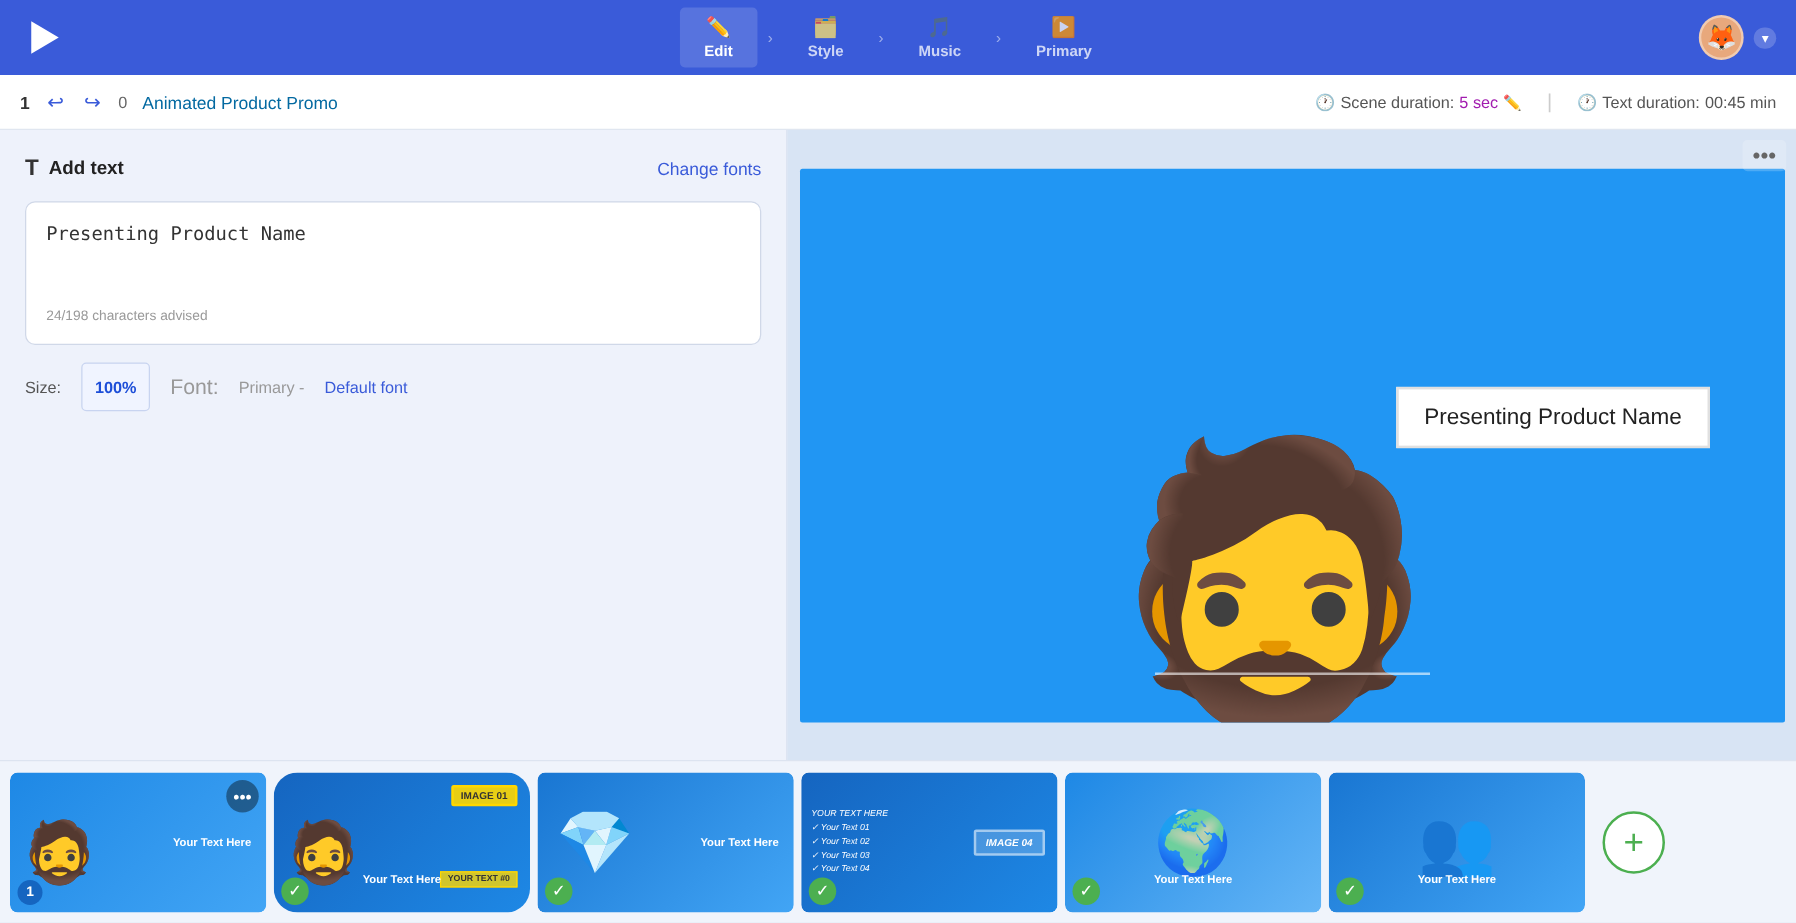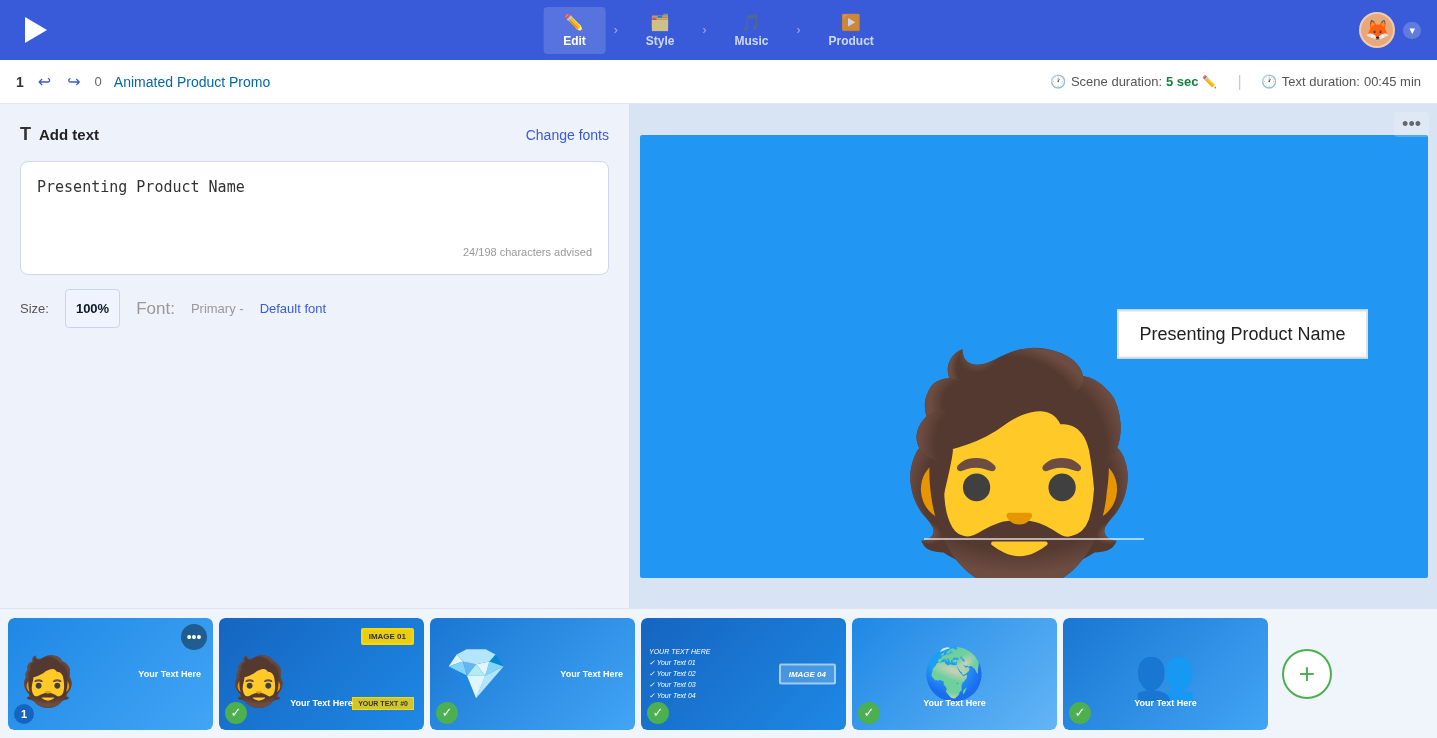--- a/index.html
+++ b/index.html
@@ -94,21 +94,21 @@
     }
     .toolbar-title {
       font-size: 14px; color: #0369a1;
     }
     .toolbar-spacer { flex: 1; }
     .toolbar-duration {
       font-size: 13px; color: #555;
       display: flex; align-items: center; gap: 4px;
     }
     .toolbar-duration span.duration-val {
-      color: #15803d; font-weight: 700;
+      color: #a21caf; font-weight: 400;
     }
     .toolbar-edit-icon {
       color: #3a5bd9; font-size: 12px; cursor: pointer;
     }
     .toolbar-sep { color: #ccc; margin: 0 8px; }
 
     
     .main-area {
       display: flex;
       height: calc(738px - 60px - 44px - 130px);
@@ -145,40 +145,40 @@
       width: 100%;
       border: none;
       outline: none;
       font-size: 15px;
       color: #333;
       resize: none;
       height: 60px;
       background: transparent;
     }
     .char-count {
-      text-align: right;
+      text-align: left;
       font-size: 11px;
       color: #999;
       margin-top: 4px;
     }
     .text-options {
       display: flex;
       align-items: center;
       gap: 16px;
       margin-top: 14px;
     }
     .size-label { font-size: 13px; color: #555; }
     .size-value {
       background: #f0f4ff;
       border: 1px solid #c8d4f0;
       border-radius: 4px;
       padding: 11px 10px;
       font-size: 13px;
       font-weight: 600;
-      color: #0f172a;
+      color: #1d4ed8;
     }
     .font-label { font-size: 17px; color: #999; }
     .font-primary { font-size: 13px; color: #999; }
     .font-name { font-size: 13px; color: #3a5bd9; font-weight: 500; cursor: pointer; }
 
     
     .canvas-area {
       flex: 1;
       background: #d8e4f4;
       position: relative;
@@ -293,21 +293,21 @@
       color: white;
       border-radius: 50%;
       width: 26px; height: 26px;
       display: flex; align-items: center; justify-content: center;
       font-size: 14px;
       cursor: pointer;
     }
     
     .thumb1 { background: linear-gradient(135deg, #1e88e5, #42a5f5); }
     
-    .thumb2 { background: linear-gradient(135deg, #1565c0, #1e88e5); }
+    .thumb2 { background: linear-gradient(135deg, #1565c0, #1e88e5); border-radius: 19px; }
     
     .thumb3 { background: linear-gradient(135deg, #1976d2, #42a5f5); }
     
     .thumb4 { background: linear-gradient(135deg, #1565c0, #1e88e5); font-style: italic; }
     
     .thumb5 { background: linear-gradient(135deg, #1e88e5, #64b5f6); }
     
     .thumb6 { background: linear-gradient(135deg, #1976d2, #42a5f5); }
 
     .film-image-placeholder {
@@ -421,21 +421,21 @@
       <span class="nav-step-label">Style</span>
     </div>
     <span class="nav-chevron">›</span>
     <div class="nav-step">
       <span class="nav-step-icon">🎵</span>
       <span class="nav-step-label">Music</span>
     </div>
     <span class="nav-chevron">›</span>
     <div class="nav-step">
       <span class="nav-step-icon">▶️</span>
-      <span class="nav-step-label">Product</span>
+      <span class="nav-step-label">Primary</span>
     </div>
   </div>
 
   <div class="nav-right">
     <div class="avatar">🦊</div>
     <div class="avatar-dropdown">▾</div>
   </div>
 </div>
 
 <div class="toolbar-bar">

